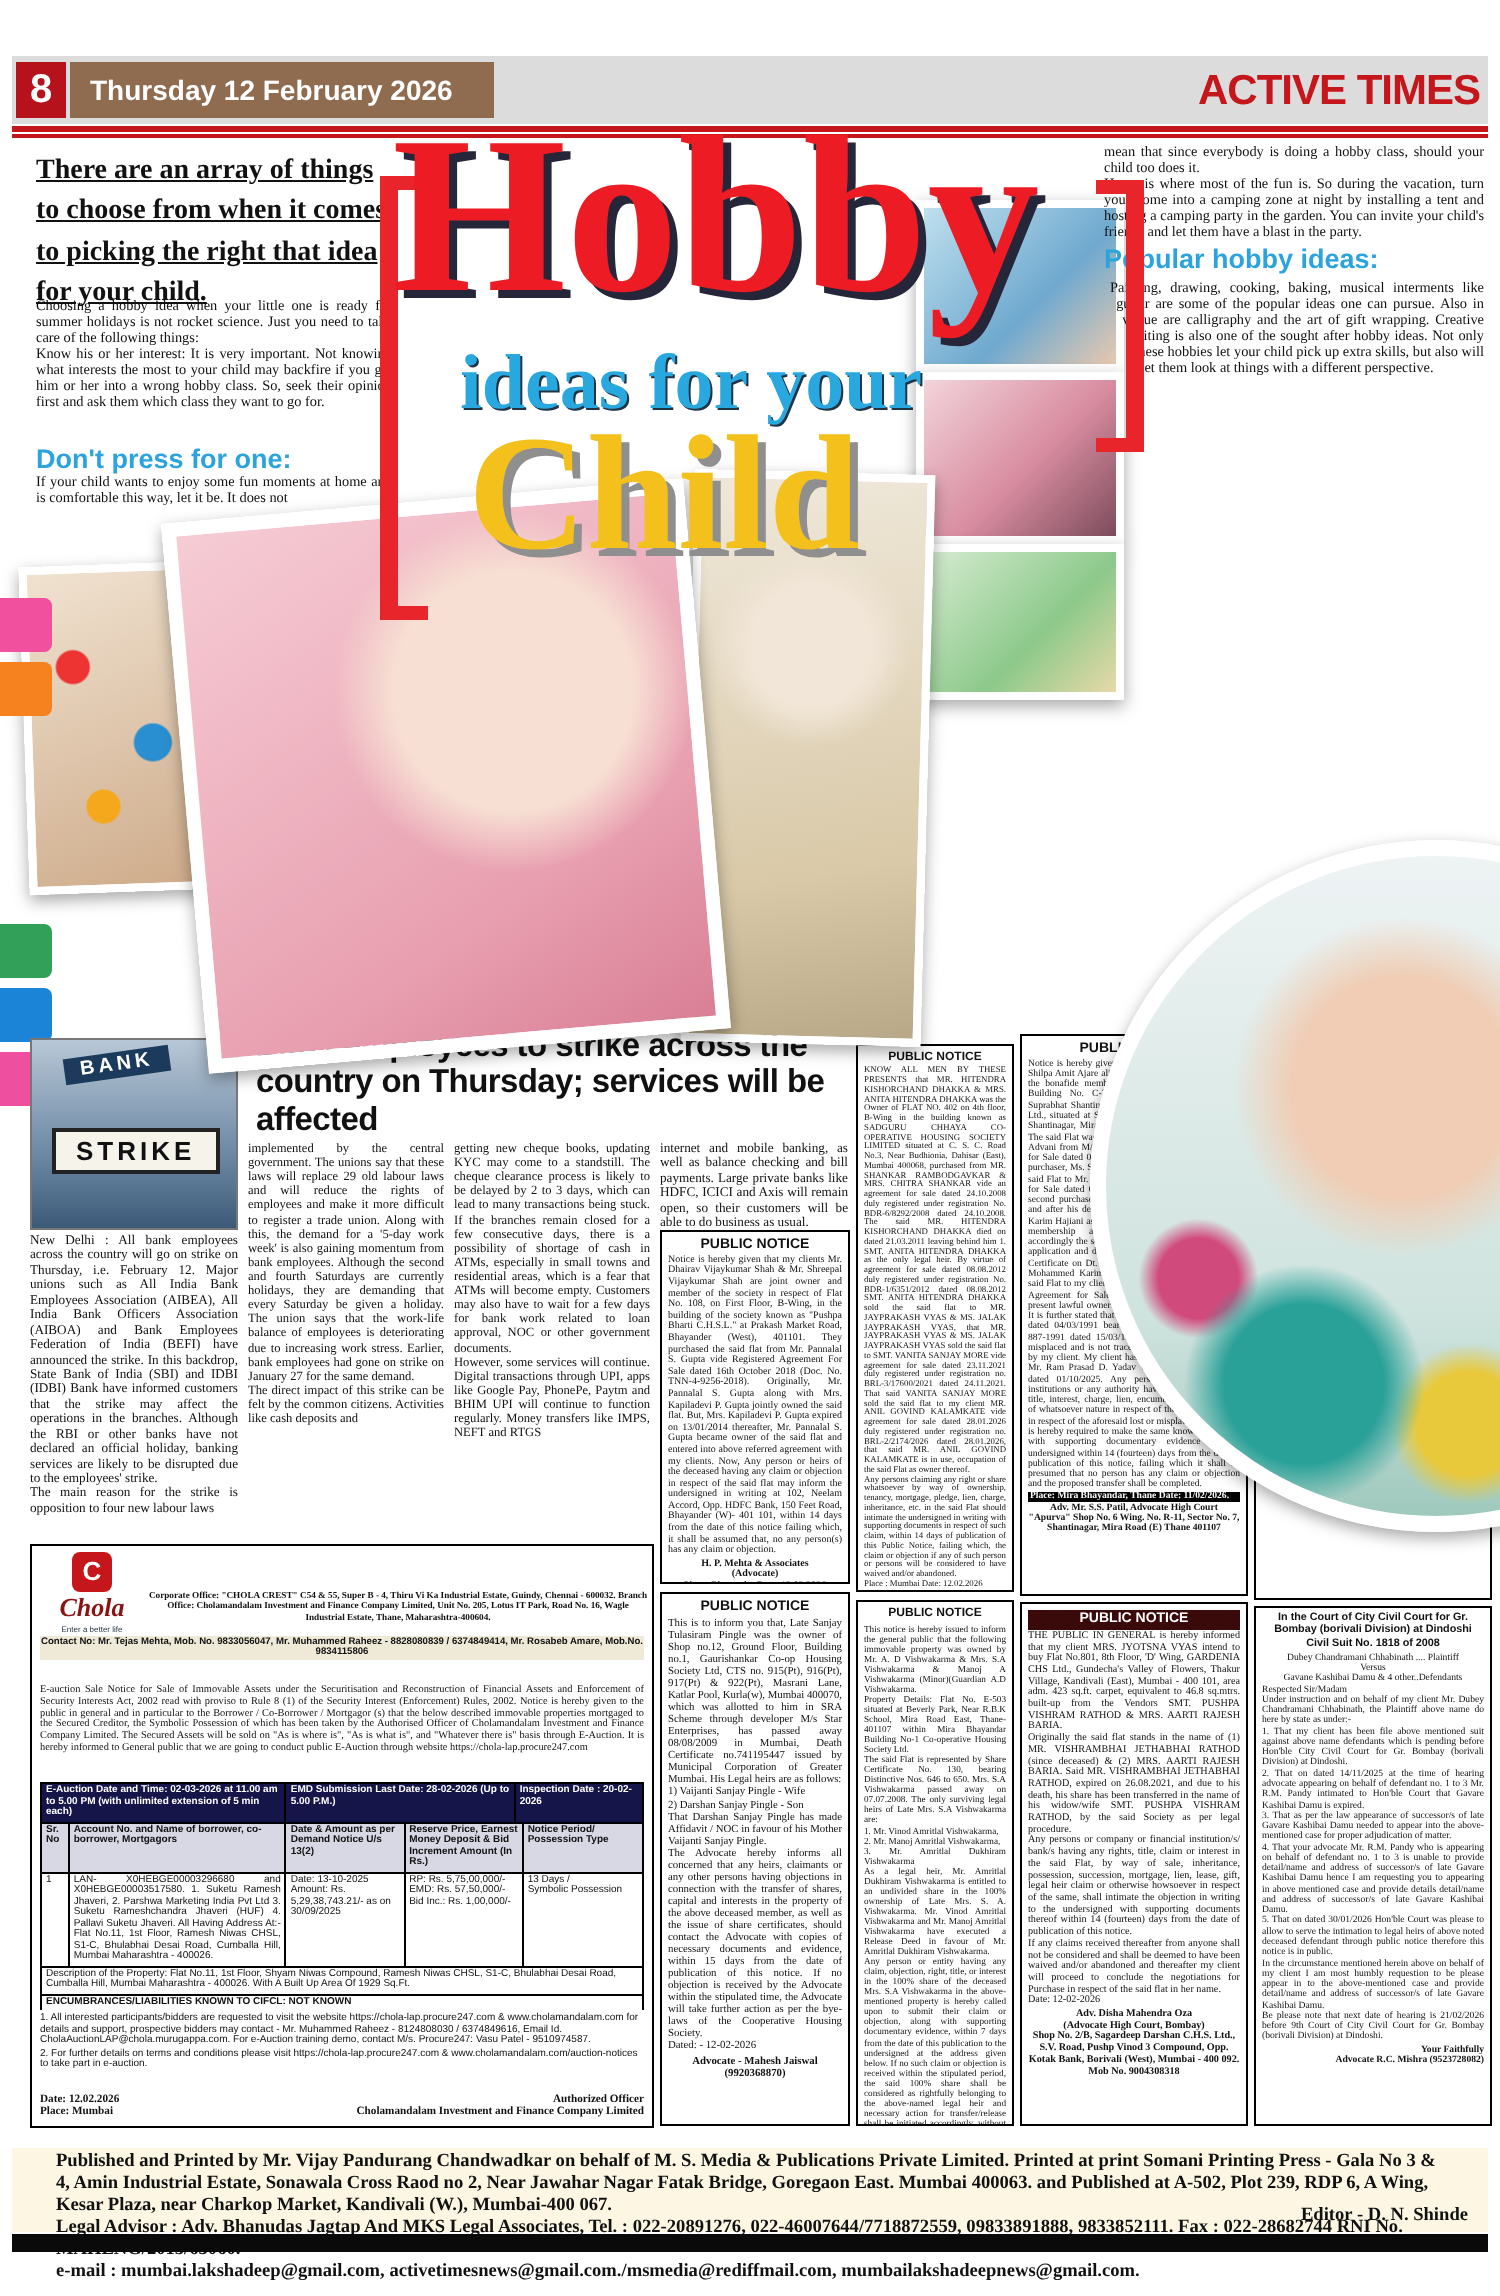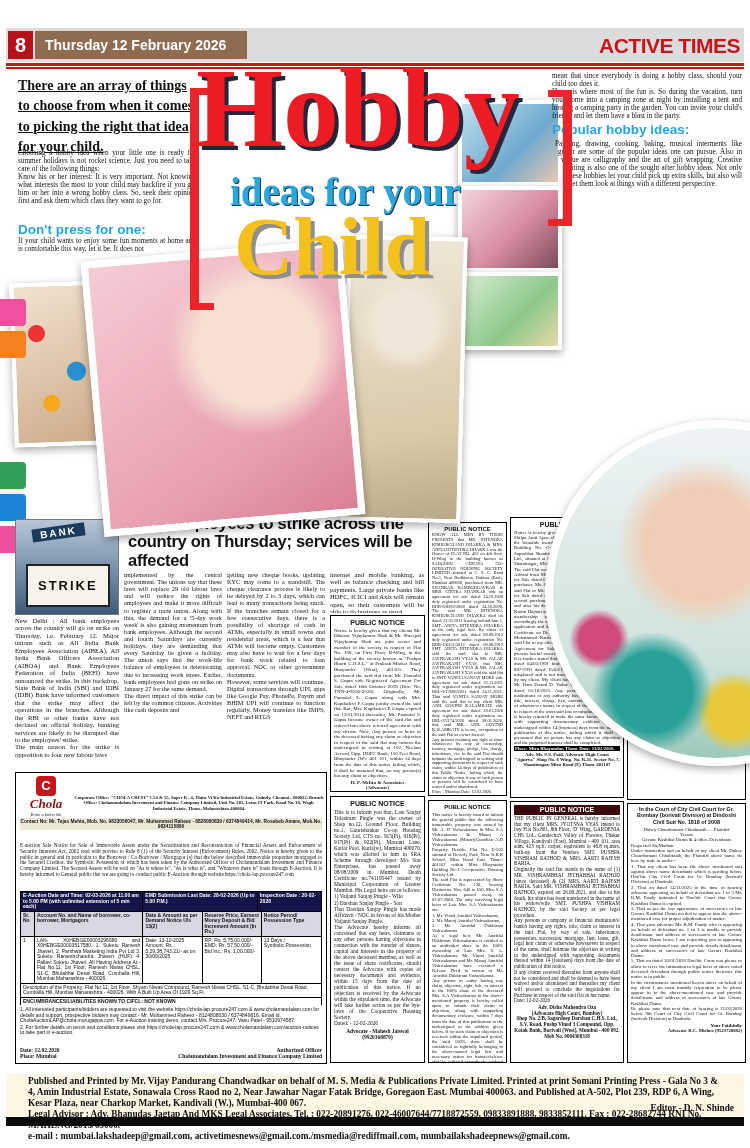--- a/index.html
+++ b/index.html
@@ -70,21 +70,21 @@
         radial-gradient(circle at 45% 35%,#f0cdb4 0 55px,transparent 85px),
         linear-gradient(180deg,#eef3f4,#cfe3de 70%,#9fc9bd);z-index:3;}
   
   .tab{position:absolute;left:0;width:26px;height:27px;border-radius:0 4px 4px 0;}
   
   .bank-img{left:15px;top:519px;width:102px;height:94px;border:1px solid #777;
       background:linear-gradient(180deg,#b8c7d6,#6d89a4 60%,#3c5a78);}
   .bank-sign{position:absolute;left:16px;top:6px;background:#1b3a5c;color:#fff;font-size:10px;
       font-weight:bold;padding:1px 8px;transform:rotate(-8deg);letter-spacing:2px;}
   .strike-card{position:absolute;left:10px;top:44px;background:#f6f3ea;border:2px solid #222;
-      color:#111;font-size:13px;font-weight:bold;padding:12px 10px;letter-spacing:2px;}
+      color:#111;font-size:13px;font-weight:bold;padding:2px 10px;letter-spacing:2px;}
   .bank-h{left:128px;top:514px;width:294px;font-size:16.5px;font-weight:bold;line-height:1.12;
       letter-spacing:-0.3px;}
   .bcol{position:absolute;font-size:6.6px;line-height:1.13;text-align:justify;overflow:hidden;}
   
   .notice{position:absolute;border:1px solid #000;background:#fff;padding:3px 3px;overflow:hidden;
       text-align:justify;box-sizing:border-box;}
   .nt{text-align:center;font-weight:bold;font-family:"Liberation Sans",sans-serif;font-size:7px;
       margin-bottom:1px;}
   .nt-dark{background:#3a0a0a;color:#fff;padding:1px 0;}
   .nsign{font-weight:bold;text-align:center;white-space:pre-line;margin-top:1px;}

